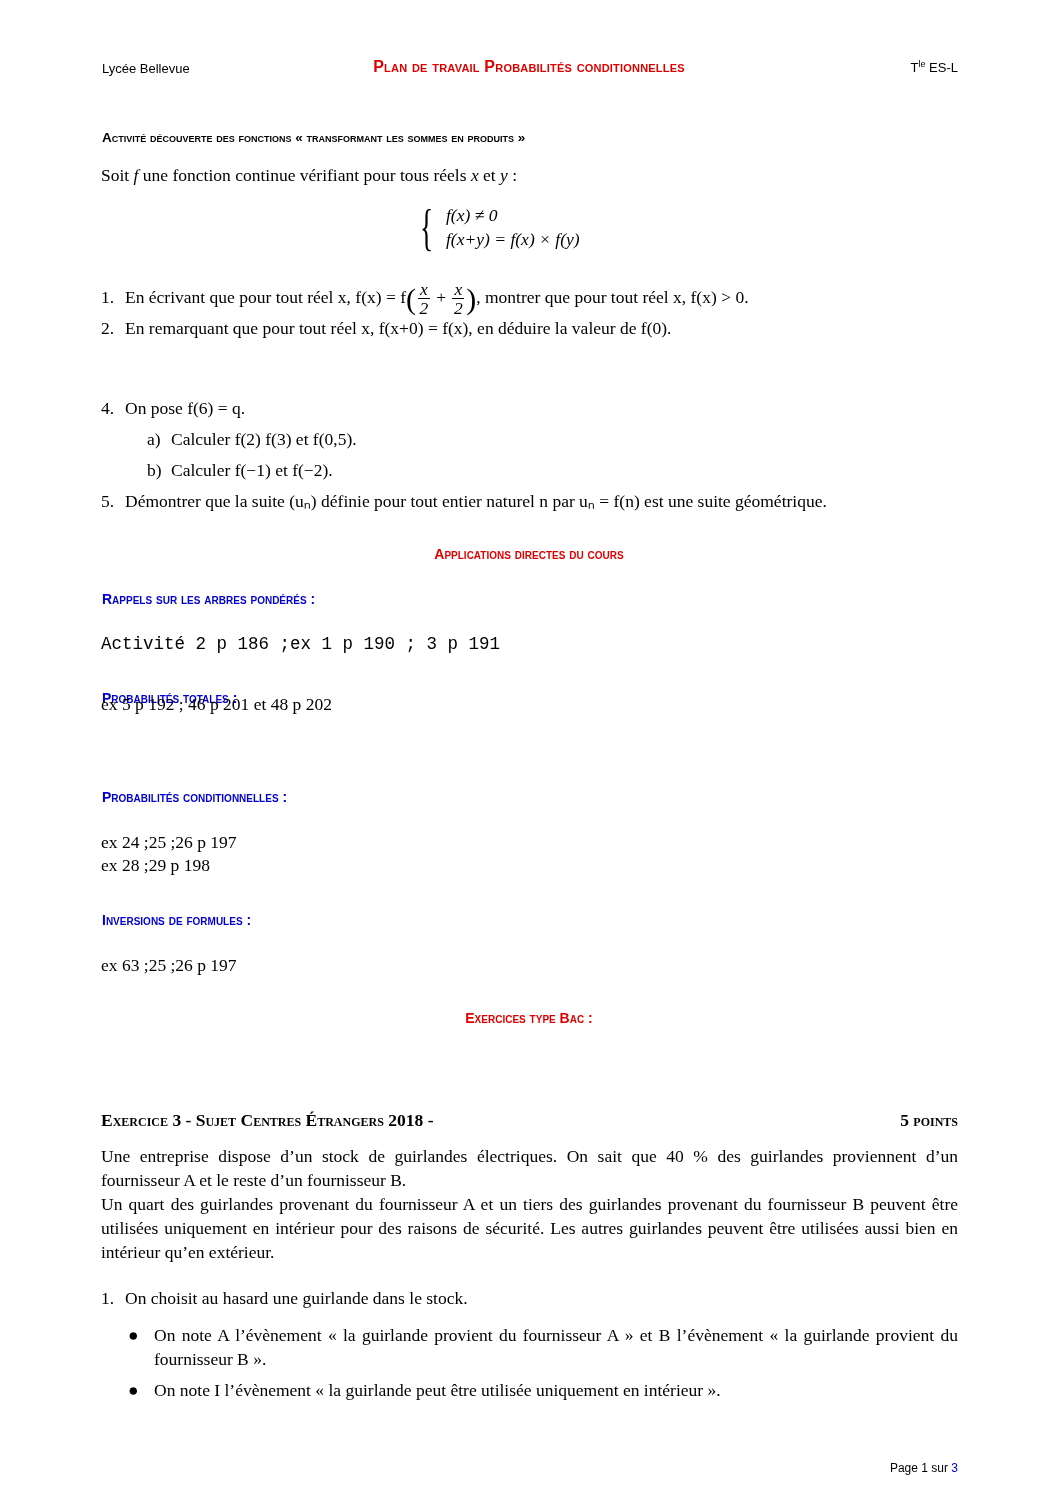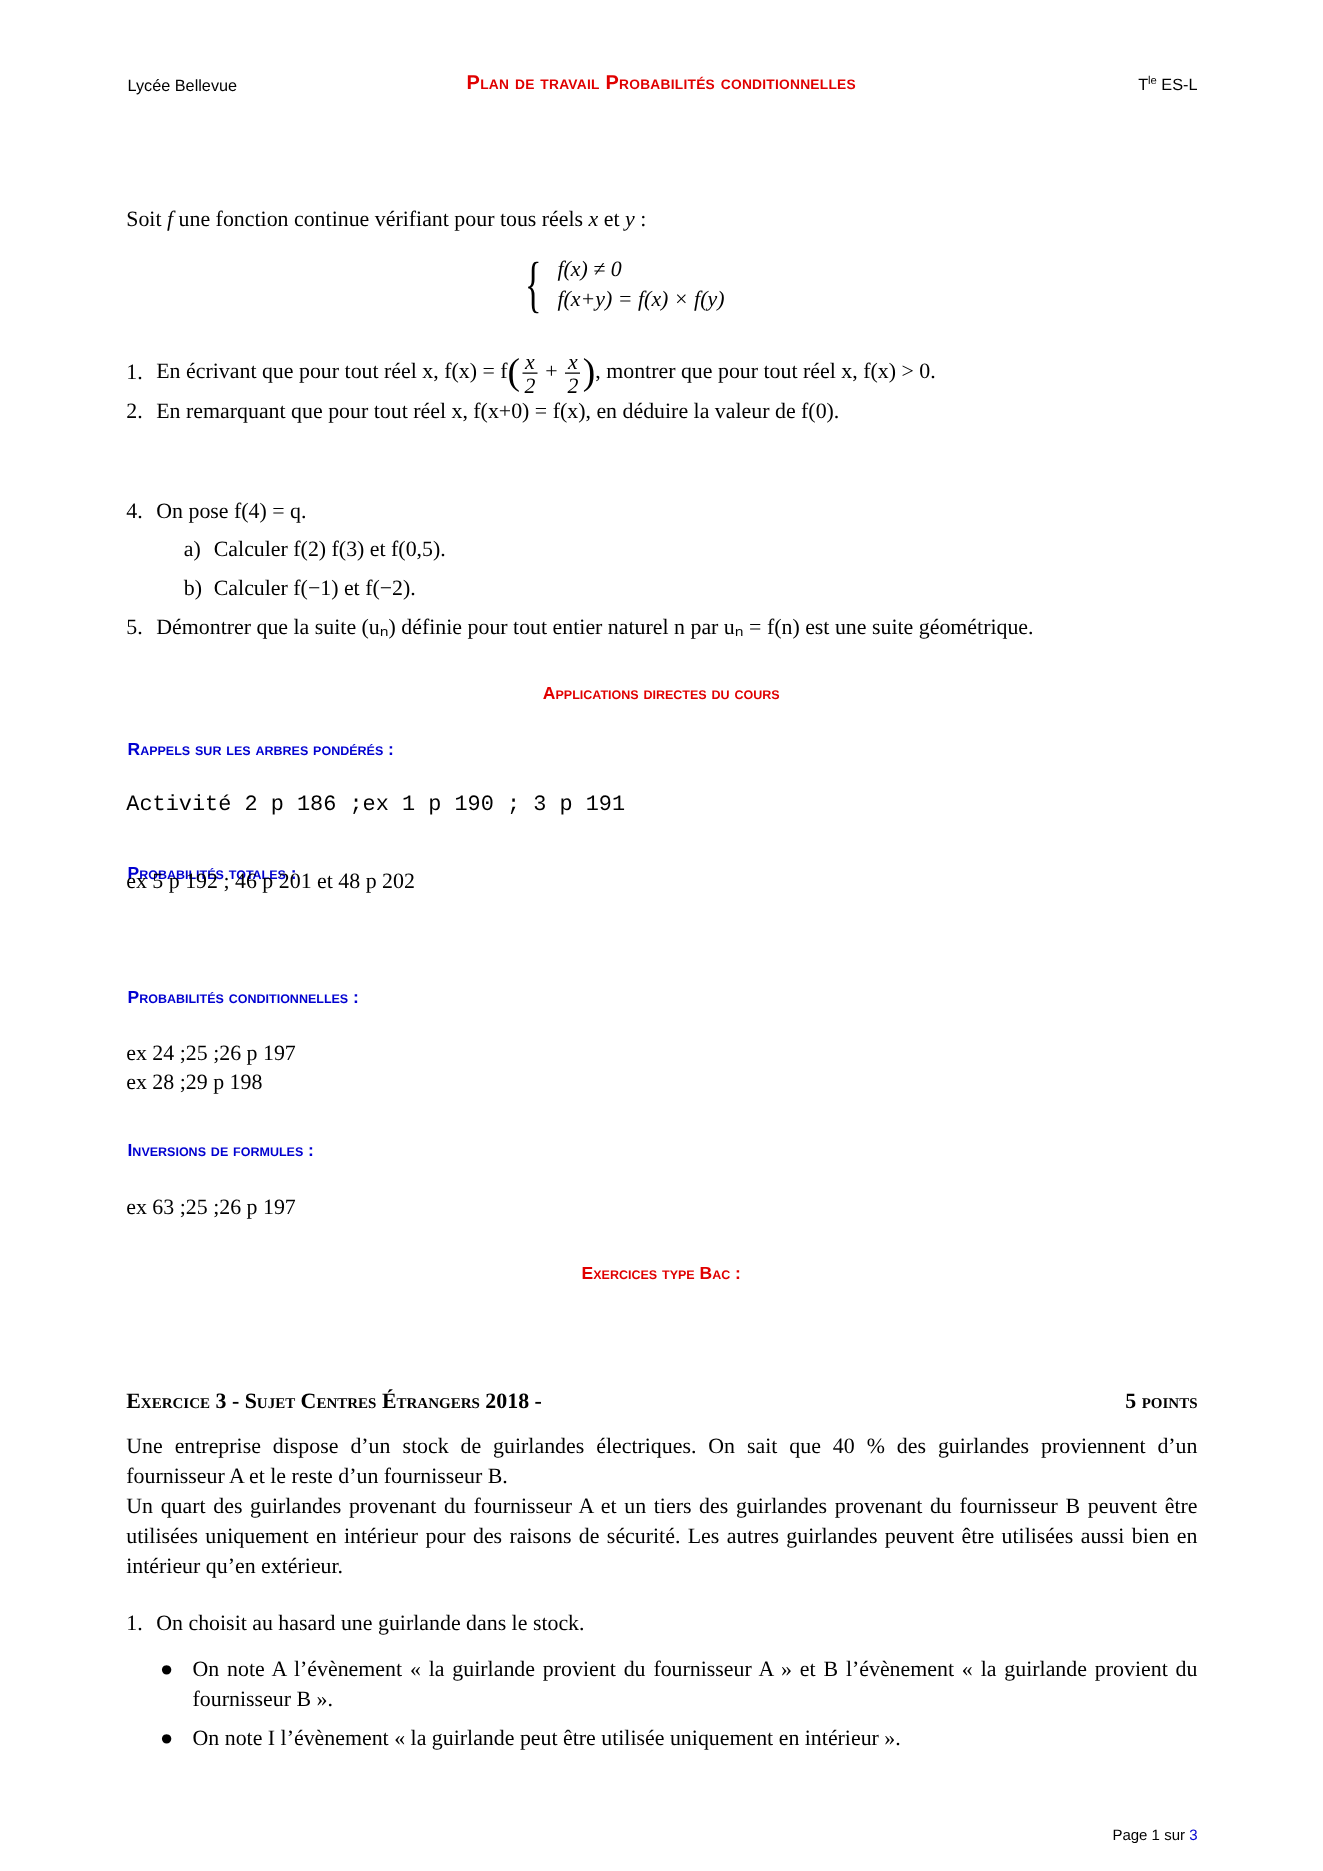--- a/index.html
+++ b/index.html
@@ -40,38 +40,39 @@
 </style>
 </head>
 <body>
 
 <div class="page">
 
   <div class="abs hdr-left sans">Lycée Bellevue</div>
   <div class="abs hdr-center sans">Plan de travail Probabilités conditionnelles</div>
   <div class="abs hdr-right sans"><span>T</span><sup>le</sup><span> ES-L</span></div>
 
+  <div class="abs activity-title sans">Activité découverte des fonctions « transformant les sommes en produits »</div>
   <div class="abs intro body-text"><span>Soit </span><span class="i">f</span><span> une fonction continue vérifiant pour tous réels </span><span class="i">x</span><span> et </span><span class="i">y</span><span> :</span></div>
 
   <div class="system" style="position:absolute;">
     <span class="brace">{</span>
     <div class="sys-lines i">
       <div>f(x) ≠ 0</div>
       <div>f(x+y) = f(x) × f(y)</div>
     </div>
   </div>
 
   <div class="item" style="top:280px;">
     <span class="num">1.</span><span>En écrivant que pour tout réel x, f(x) = f</span><span class="bigparen">(</span><span class="frac i"><span class="top">x</span><span>2</span></span><span> + </span><span class="frac i"><span class="top">x</span><span>2</span></span><span class="bigparen">)</span><span>, montrer que pour tout réel x, f(x) &gt; 0.</span>
   </div>
   <div class="item" style="top:316px;">
     <span class="num">2.</span><span>En remarquant que pour tout réel x, f(x+0) = f(x), en déduire la valeur de f(0).</span>
   </div>
   <div class="item" style="top:396px;">
-    <span class="num">4.</span><span>On pose f(4) = q.</span>
+    <span class="num">4.</span><span>On pose f(6) = q.</span>
   </div>
   <div class="sub" style="top:427px;">
     <span class="num">a)</span><span>Calculer f(2) f(3) et f(0,5).</span>
   </div>
   <div class="sub" style="top:458px;">
     <span class="num">b)</span><span>Calculer f(−1) et f(−2).</span>
   </div>
   <div class="item" style="top:489px;">
     <span class="num">5.</span><span>Démontrer que la suite (uₙ) définie pour tout entier naturel n par uₙ = f(n) est une suite géométrique.</span>
   </div>

